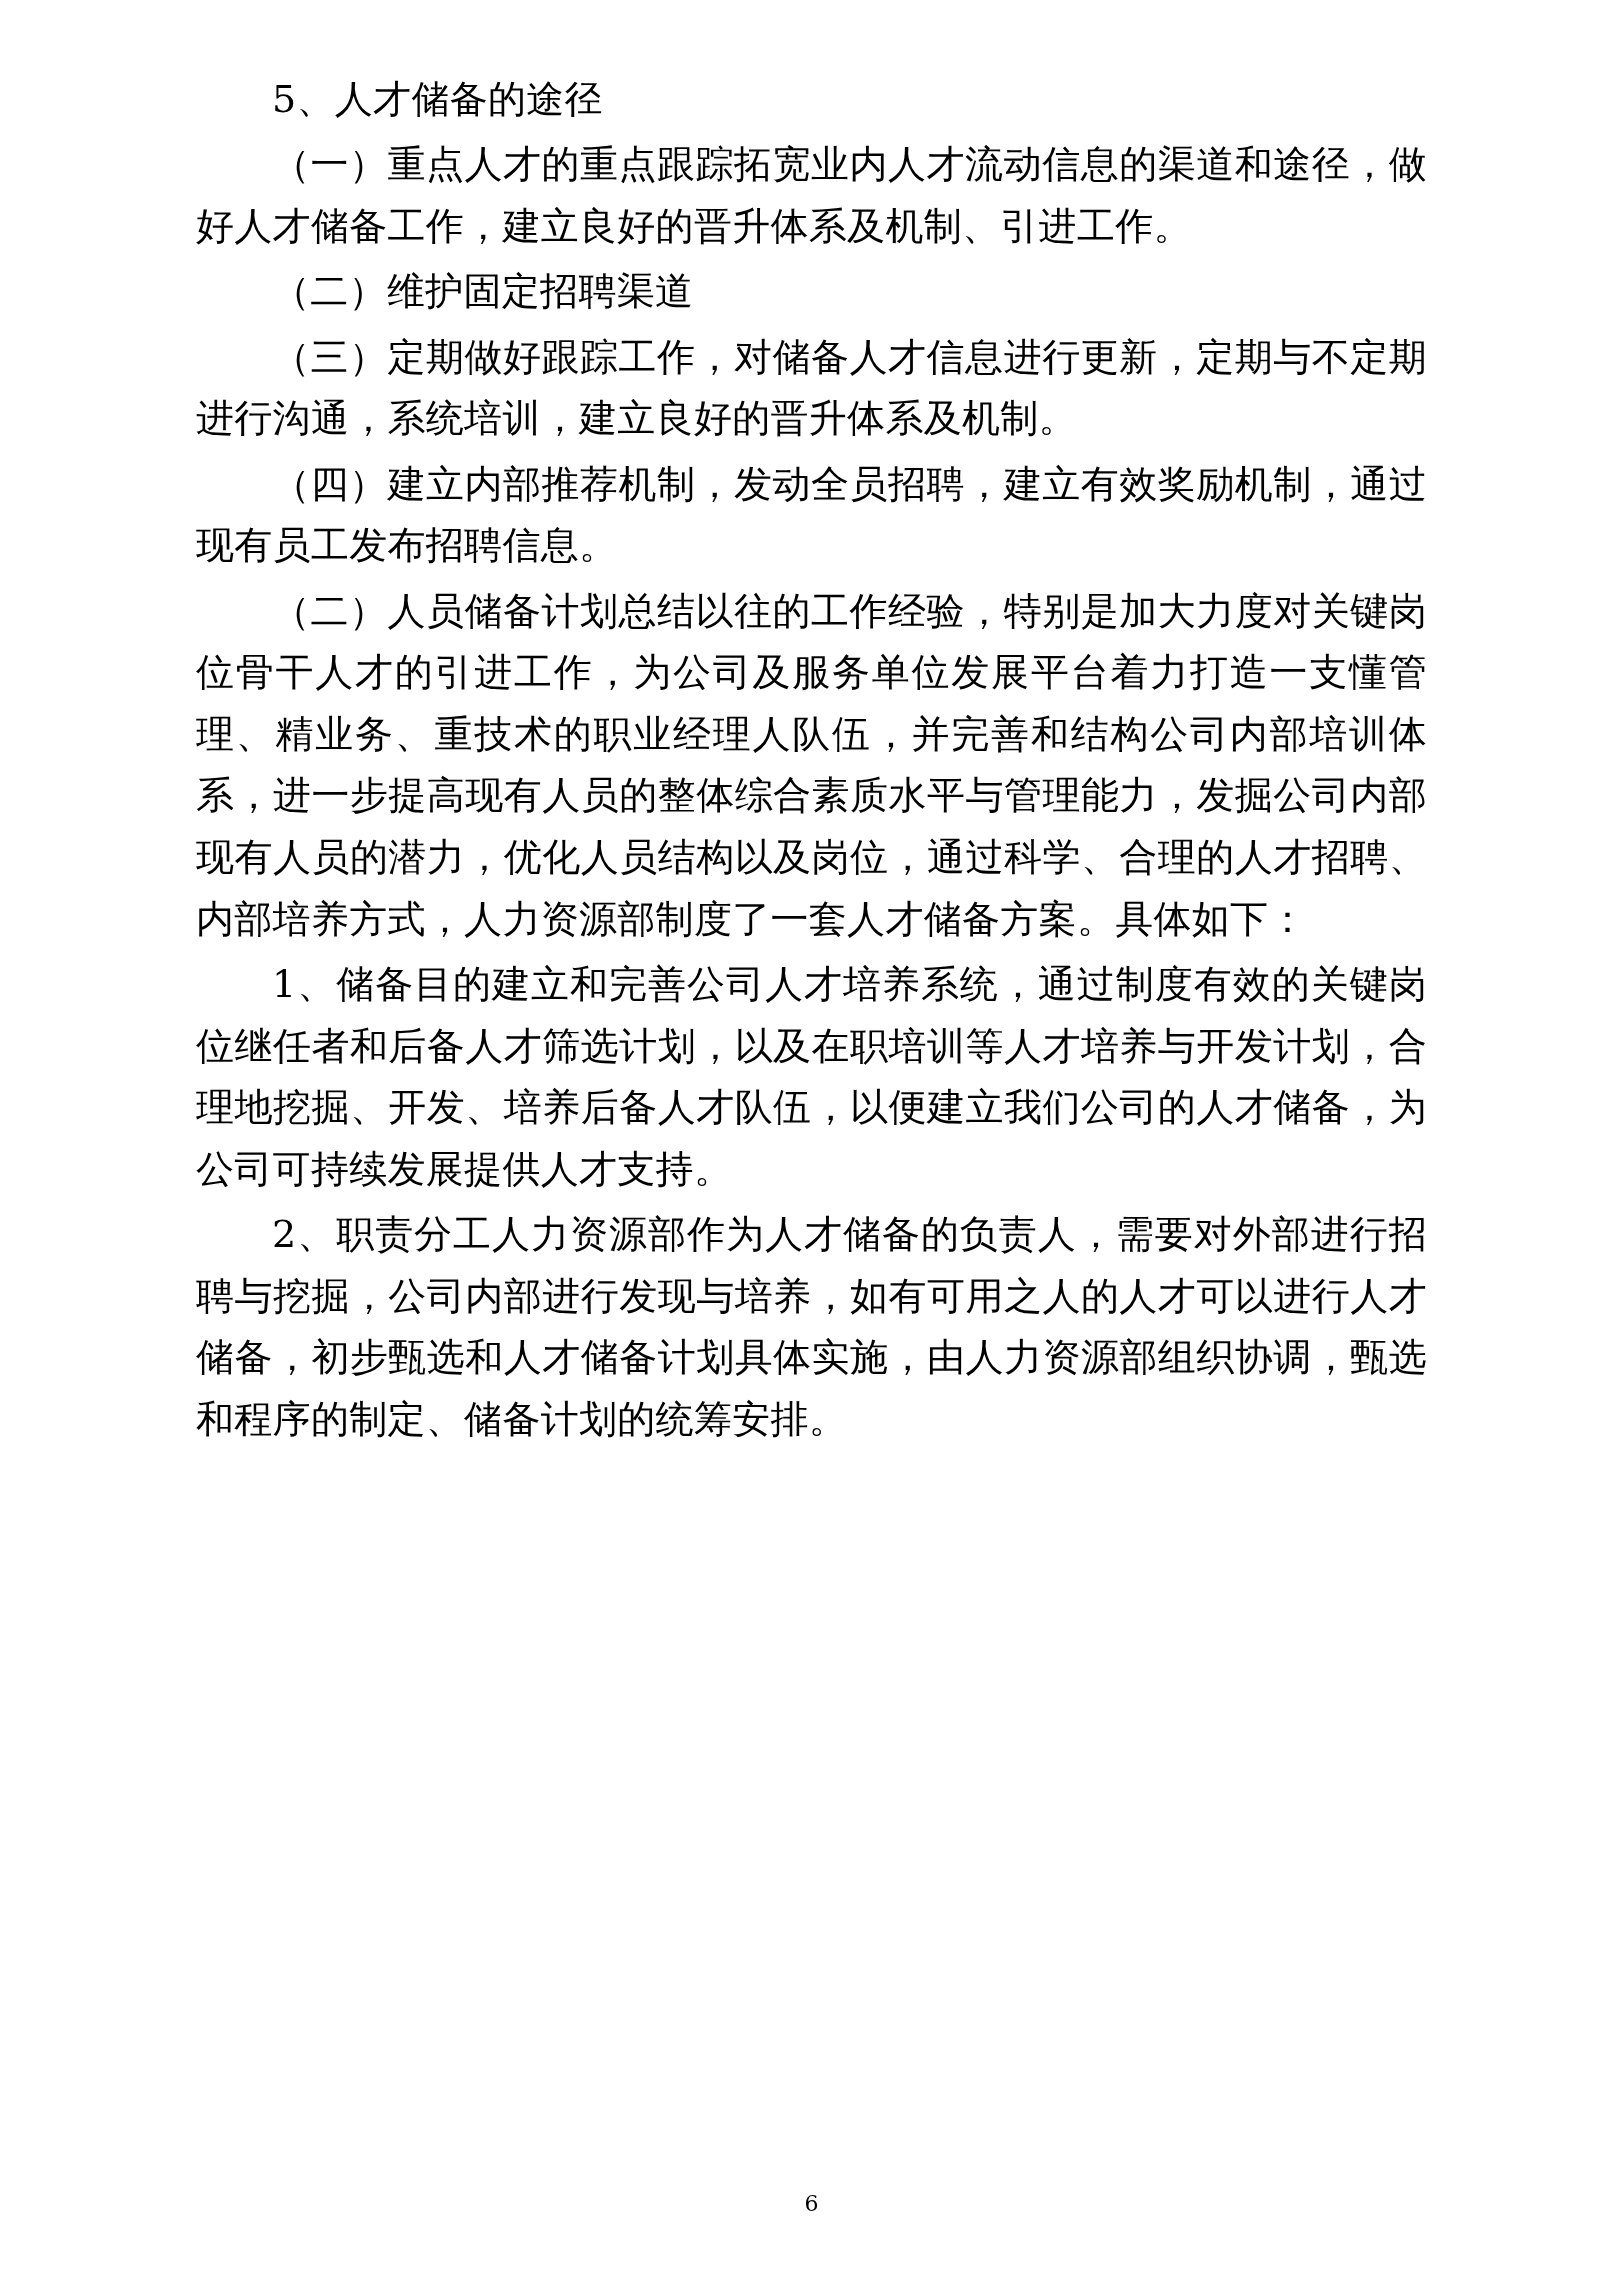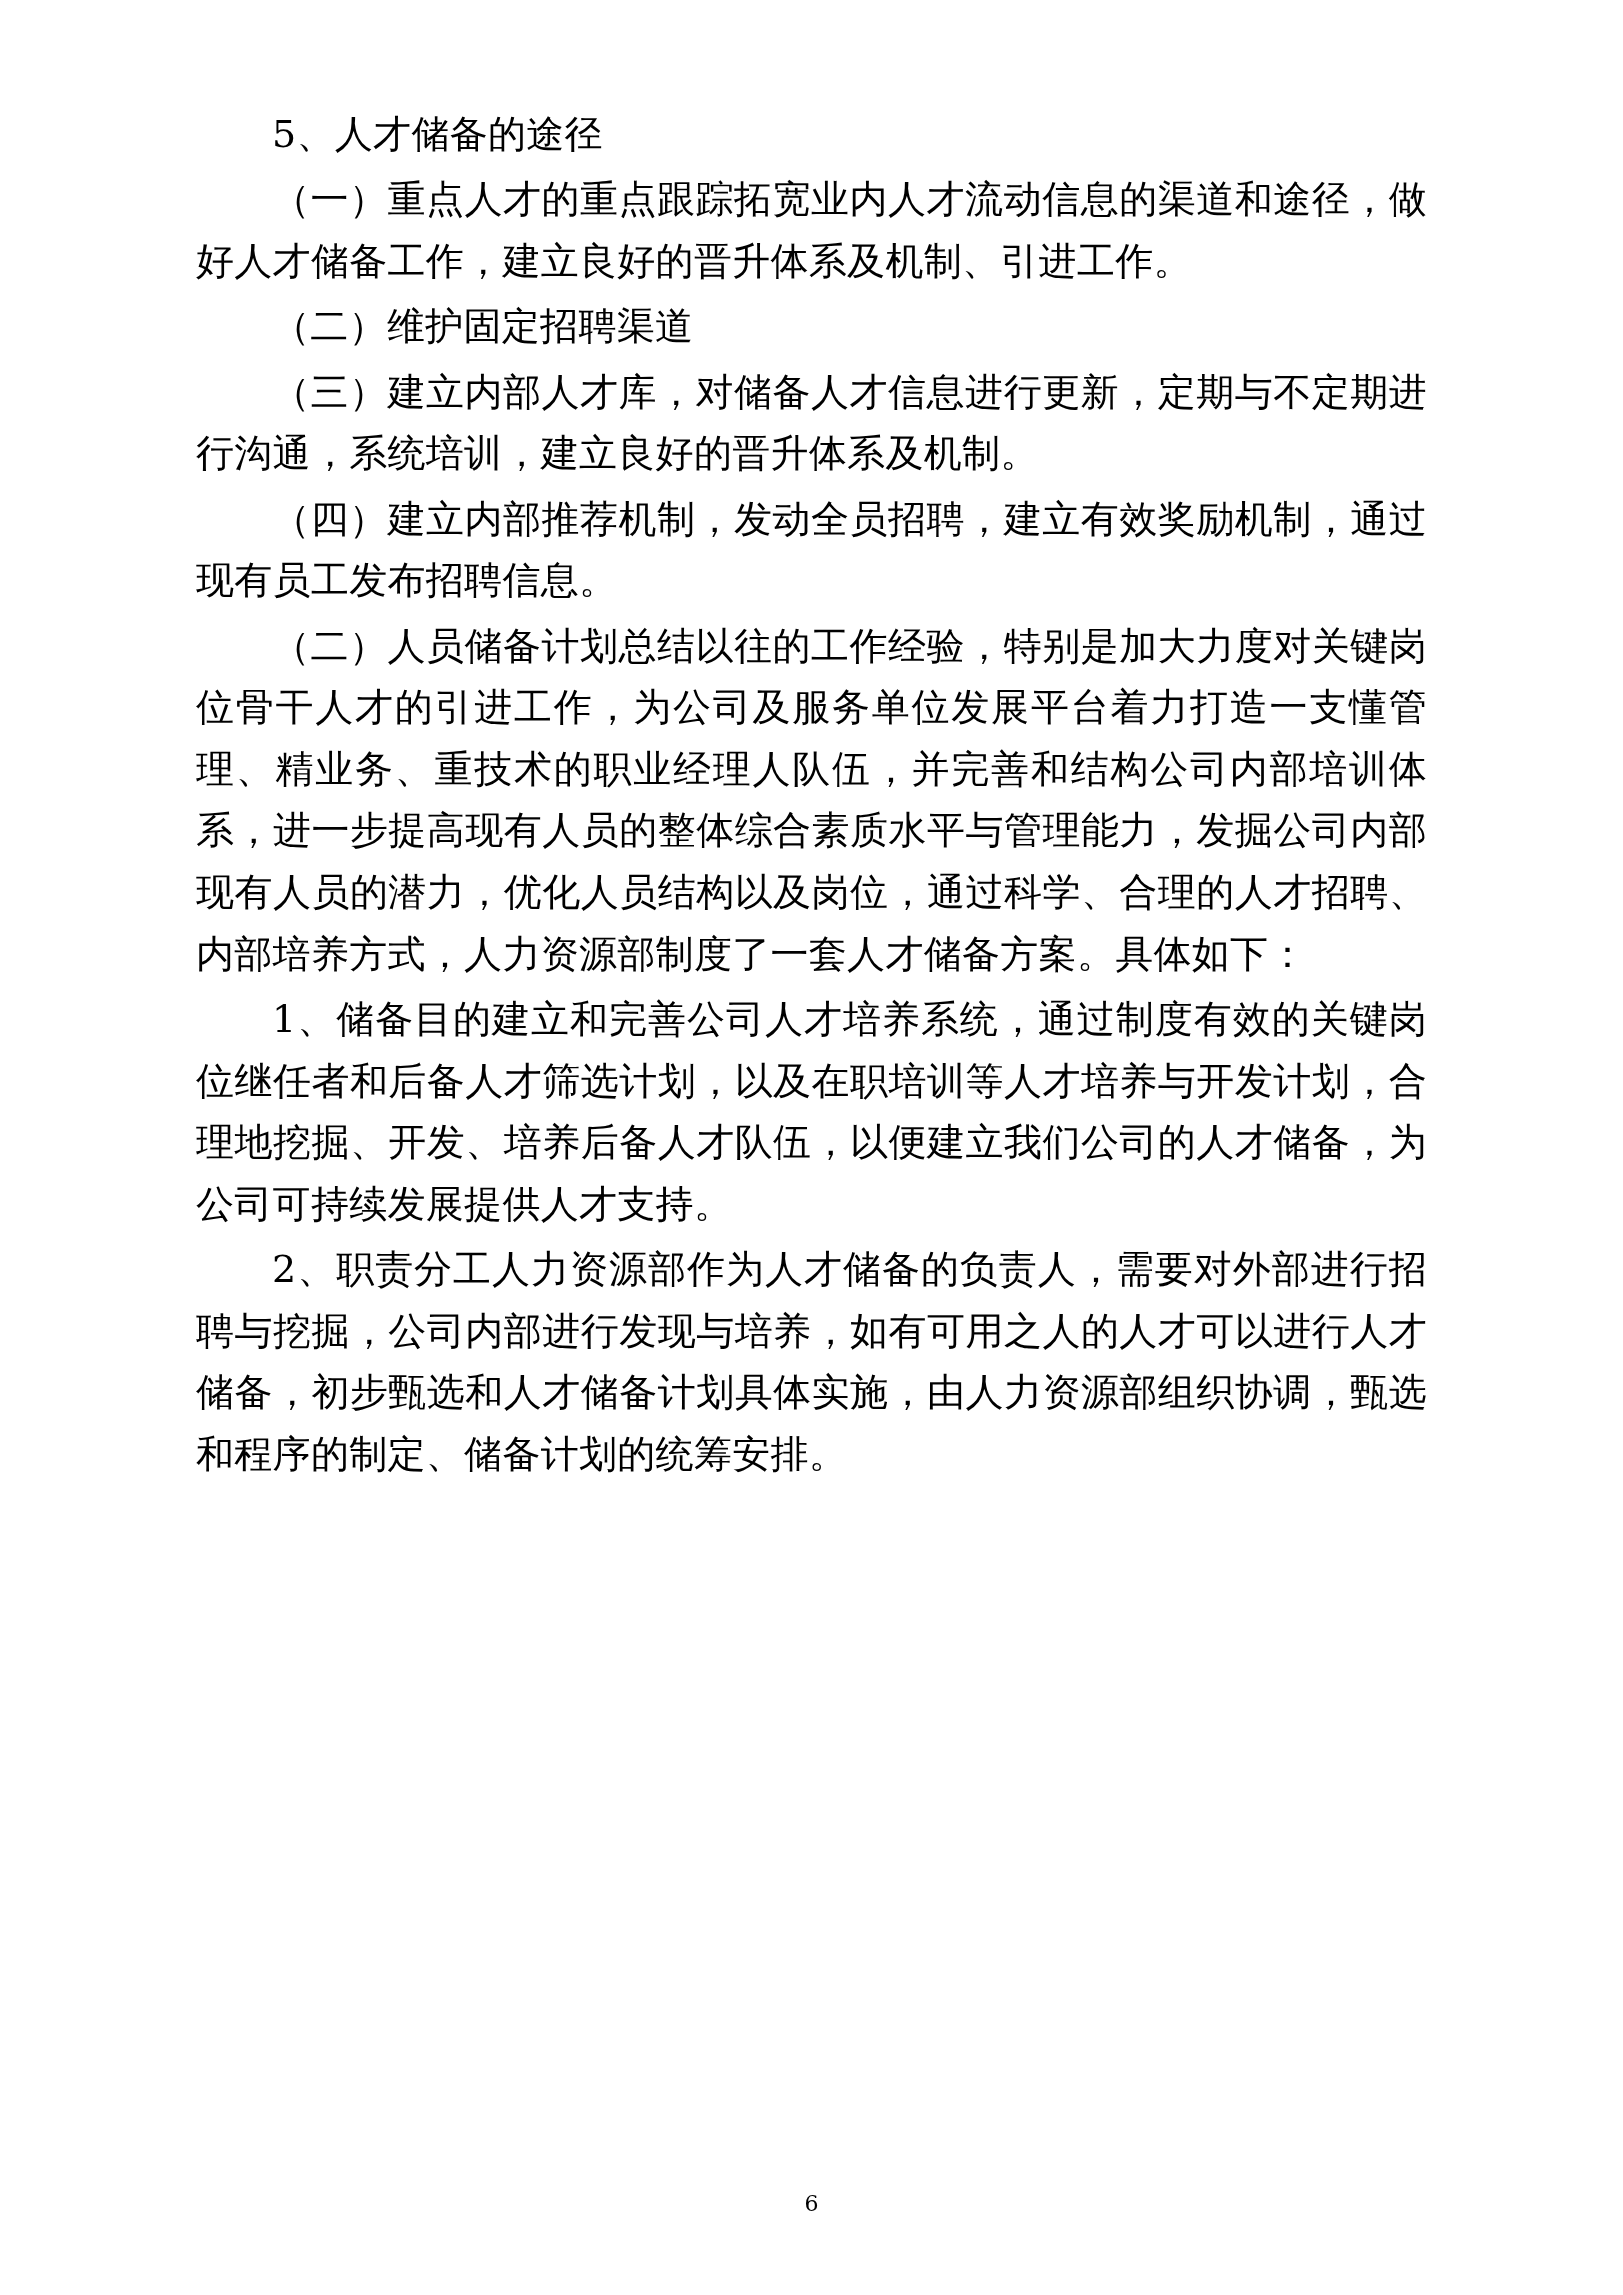--- a/index.html
+++ b/index.html
@@ -11,21 +11,21 @@
     width: 1623px;
     height: 2295px;
     font-family: "DejaVu Serif", "Liberation Serif", serif;
     color: #000000;
     position: relative;
   }
   .page {
     box-sizing: border-box;
     width: 1623px;
     height: 2295px;
-    padding: 104px 196px 0 196px;
+    padding: 69px 196px 0 196px;
     position: relative;
   }
   .doc-body {
     font-size: 38px;
     line-height: 1.62;
     text-align: justify;
     text-justify: inter-ideograph;
     letter-spacing: 0.3px;
   }
   .para {
@@ -44,21 +44,21 @@
   }
 </style>
 </head>
 <body>
 
 <div class="page">
   <div class="doc-body">
     <p class="para">5、人才储备的途径</p>
     <p class="para">（一）重点人才的重点跟踪拓宽业内人才流动信息的渠道和途径，做好人才储备工作，建立良好的晋升体系及机制、引进工作。</p>
     <p class="para">（二）维护固定招聘渠道</p>
-    <p class="para">（三）建立内部人才库，对储备人才信息进行更新，定期与不定期进行沟通，系统培训，建立良好的晋升体系及机制。</p>
+    <p class="para">（三）定期做好跟踪工作，对储备人才信息进行更新，定期与不定期进行沟通，系统培训，建立良好的晋升体系及机制。</p>
     <p class="para">（四）建立内部推荐机制，发动全员招聘，建立有效奖励机制，通过现有员工发布招聘信息。</p>
     <p class="para">（二）人员储备计划总结以往的工作经验，特别是加大力度对关键岗位骨干人才的引进工作，为公司及服务单位发展平台着力打造一支懂管理、精业务、重技术的职业经理人队伍，并完善和结构公司内部培训体系，进一步提高现有人员的整体综合素质水平与管理能力，发掘公司内部现有人员的潜力，优化人员结构以及岗位，通过科学、合理的人才招聘、内部培养方式，人力资源部制度了一套人才储备方案。具体如下：</p>
     <p class="para">1、储备目的建立和完善公司人才培养系统，通过制度有效的关键岗位继任者和后备人才筛选计划，以及在职培训等人才培养与开发计划，合理地挖掘、开发、培养后备人才队伍，以便建立我们公司的人才储备，为公司可持续发展提供人才支持。</p>
     <p class="para">2、职责分工人力资源部作为人才储备的负责人，需要对外部进行招聘与挖掘，公司内部进行发现与培养，如有可用之人的人才可以进行人才储备，初步甄选和人才储备计划具体实施，由人力资源部组织协调，甄选和程序的制定、储备计划的统筹安排。</p>
   </div>
   <div class="page-number">6</div>
 </div>
 
 
 </body></html>

